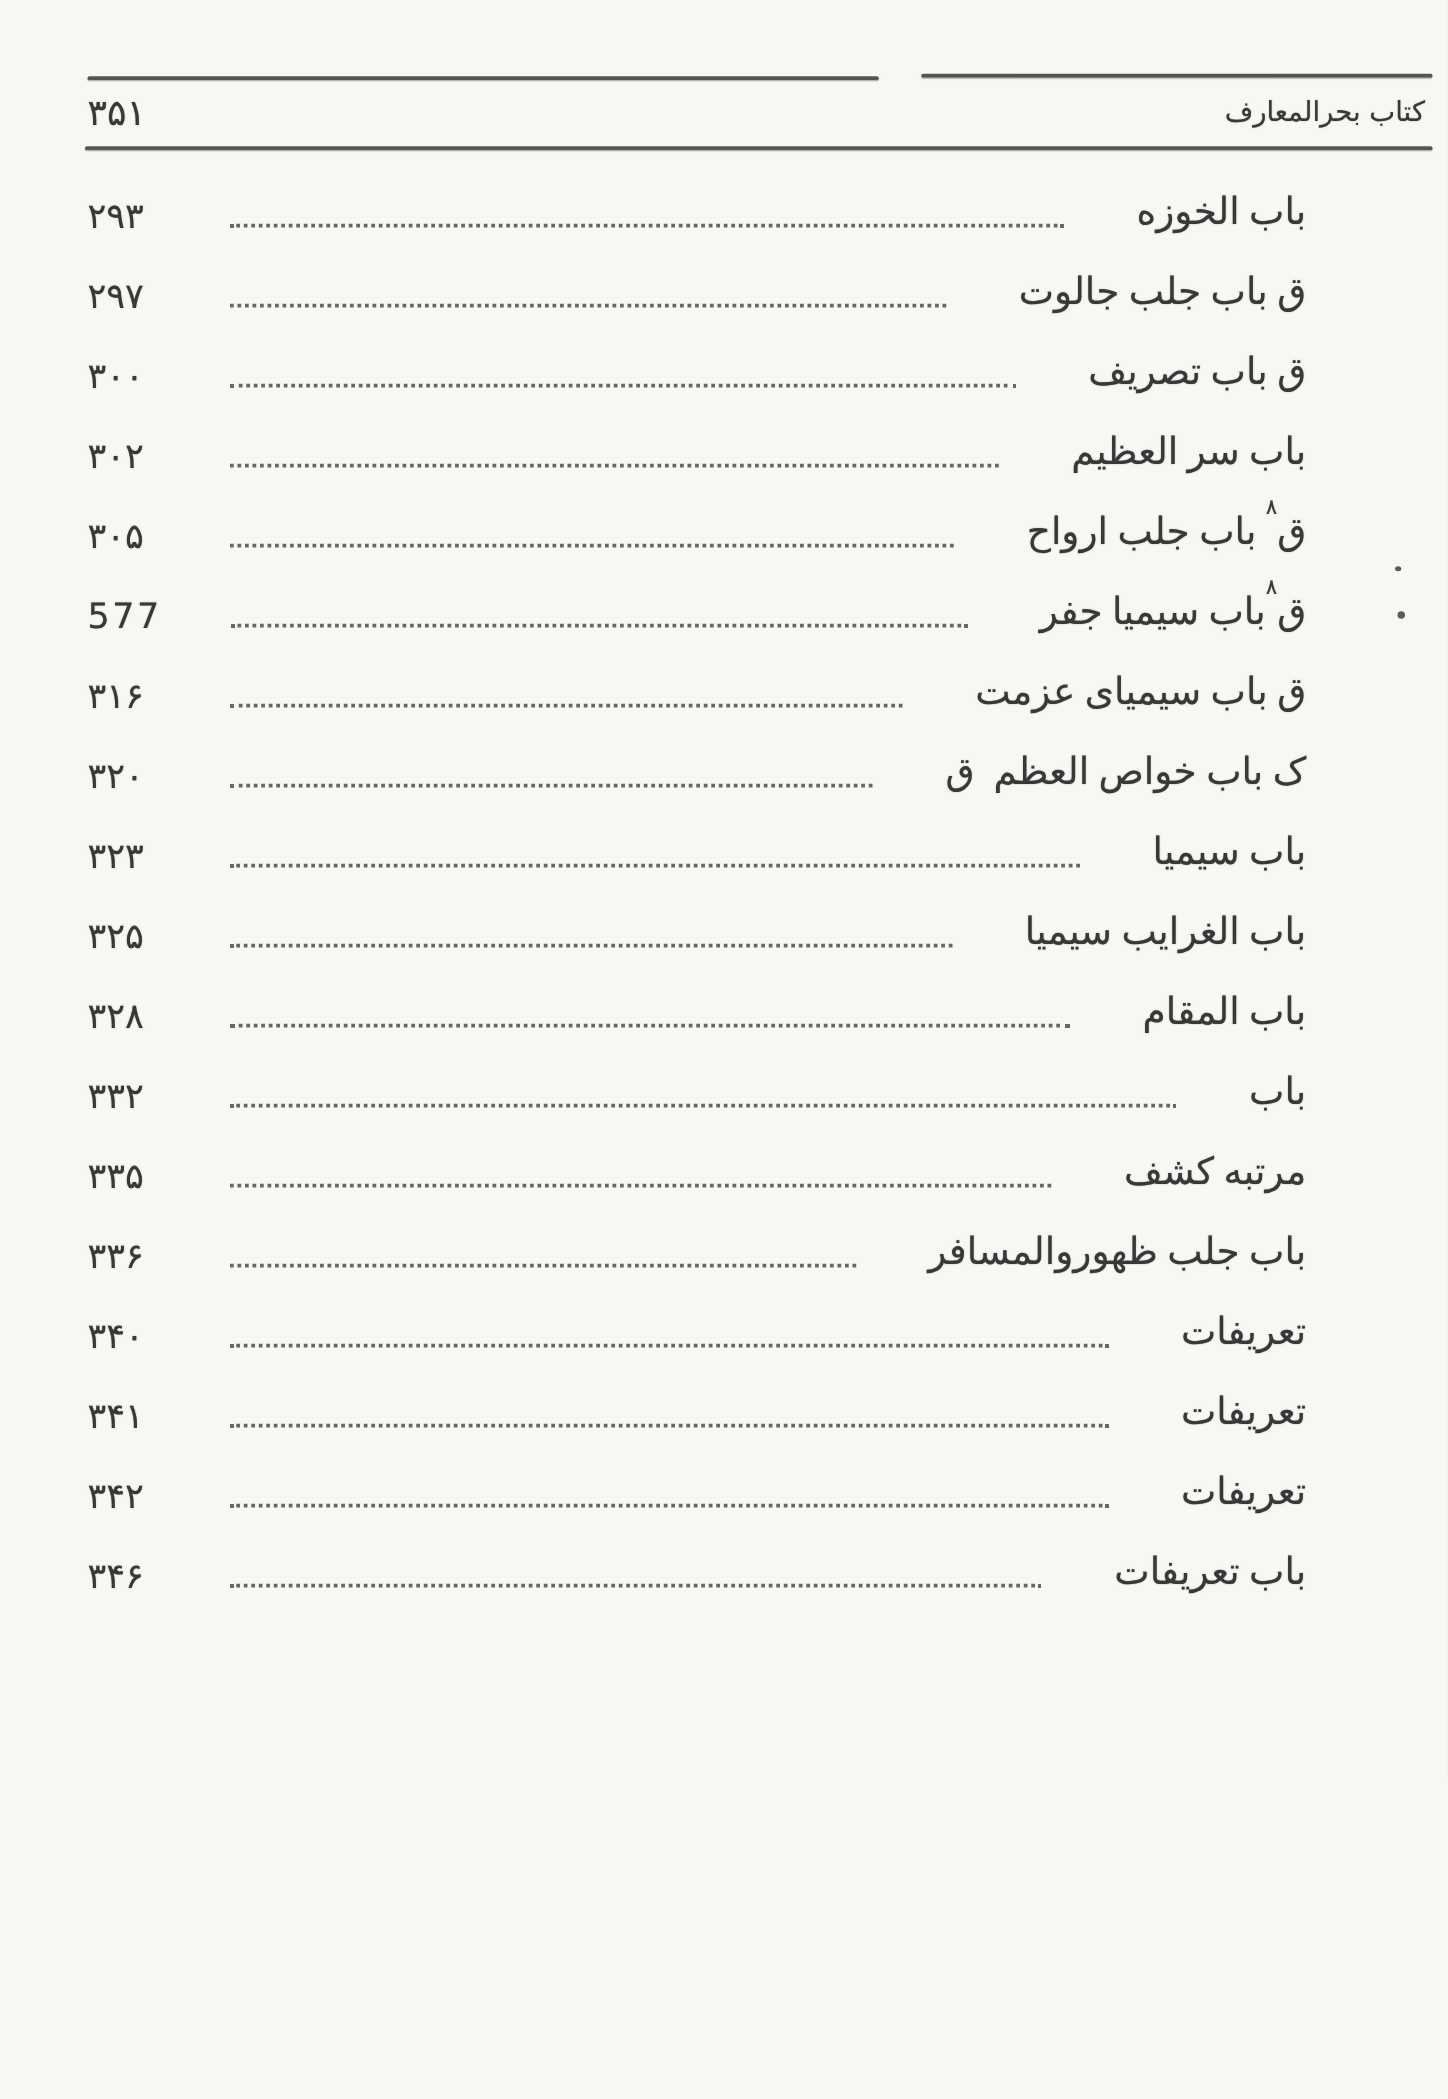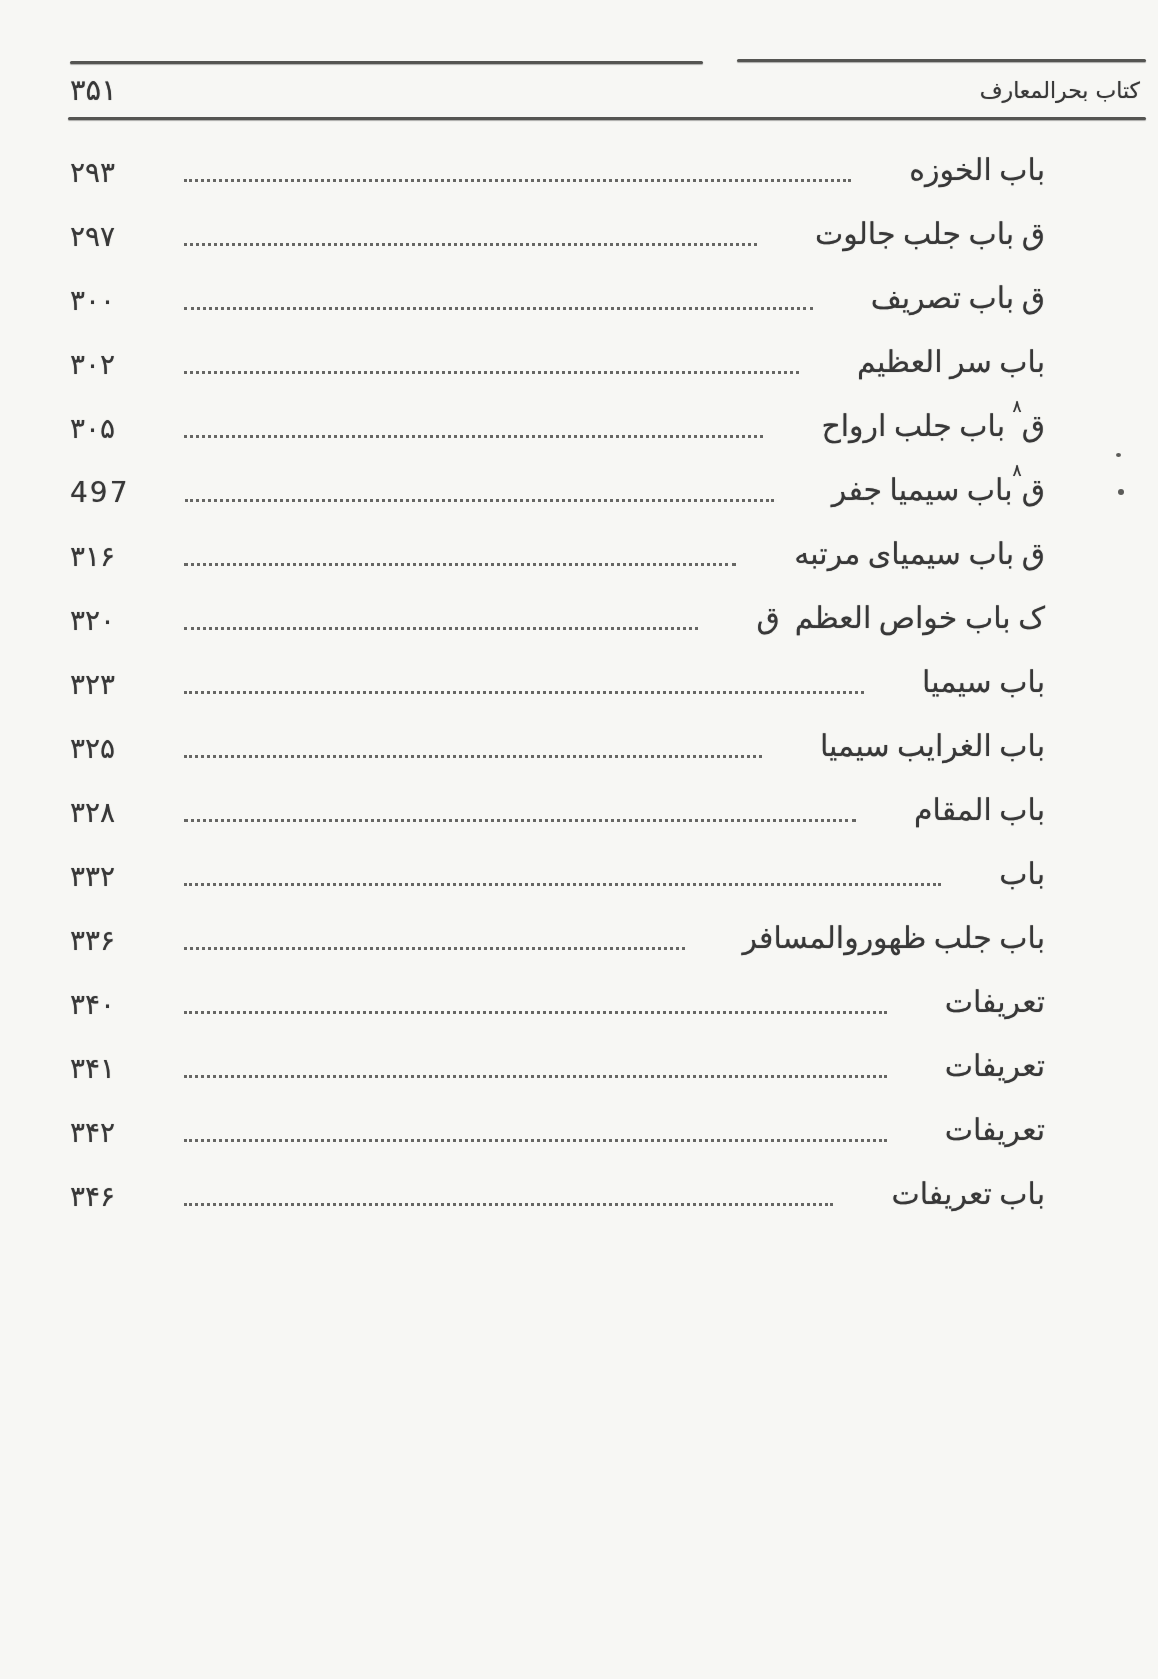--- a/index.html
+++ b/index.html
@@ -139,29 +139,29 @@
   </div>
 
   <div class="toc-row">
     <span class="toc-page-number">۳۰۵</span>
     <span class="leader"></span>
     <span class="entry-title">ق<sup>٨</sup> باب جلب ارواح</span>
   </div>
 
 
   <div class="toc-row">
-    <span class="toc-page-number">497</span>
+    <span class="toc-page-number">577</span>
     <span class="leader"></span>
     <span class="entry-title">ق<sup>٨</sup>باب سیمیا جفر</span>
   </div>
 
   <div class="toc-row">
     <span class="toc-page-number">۳۱۶</span>
     <span class="leader"></span>
-    <span class="entry-title">ق باب سیمیای مرتبه</span>
+    <span class="entry-title">ق باب سیمیای عزمت</span>
   </div>
 
   <div class="toc-row">
     <span class="toc-page-number">۳۲۰</span>
     <span class="leader"></span>
     <span class="entry-title">ک باب خواص العظم  ق</span>
   </div>
 
   <div class="toc-row">
     <span class="toc-page-number">۳۲۳</span>
@@ -180,20 +180,25 @@
     <span class="leader"></span>
     <span class="entry-title">باب المقام</span>
   </div>
 
   <div class="toc-row">
     <span class="toc-page-number">۳۳۲</span>
     <span class="leader"></span>
     <span class="entry-title">باب</span>
   </div>
 
+  <div class="toc-row">
+    <span class="toc-page-number">۳۳۵</span>
+    <span class="leader"></span>
+    <span class="entry-title">مرتبه کشف</span>
+  </div>
 
   <div class="toc-row">
     <span class="toc-page-number">۳۳۶</span>
     <span class="leader"></span>
     <span class="entry-title">باب جلب ظهوروالمسافر</span>
   </div>
 
   <div class="toc-row">
     <span class="toc-page-number">۳۴۰</span>
     <span class="leader"></span>

